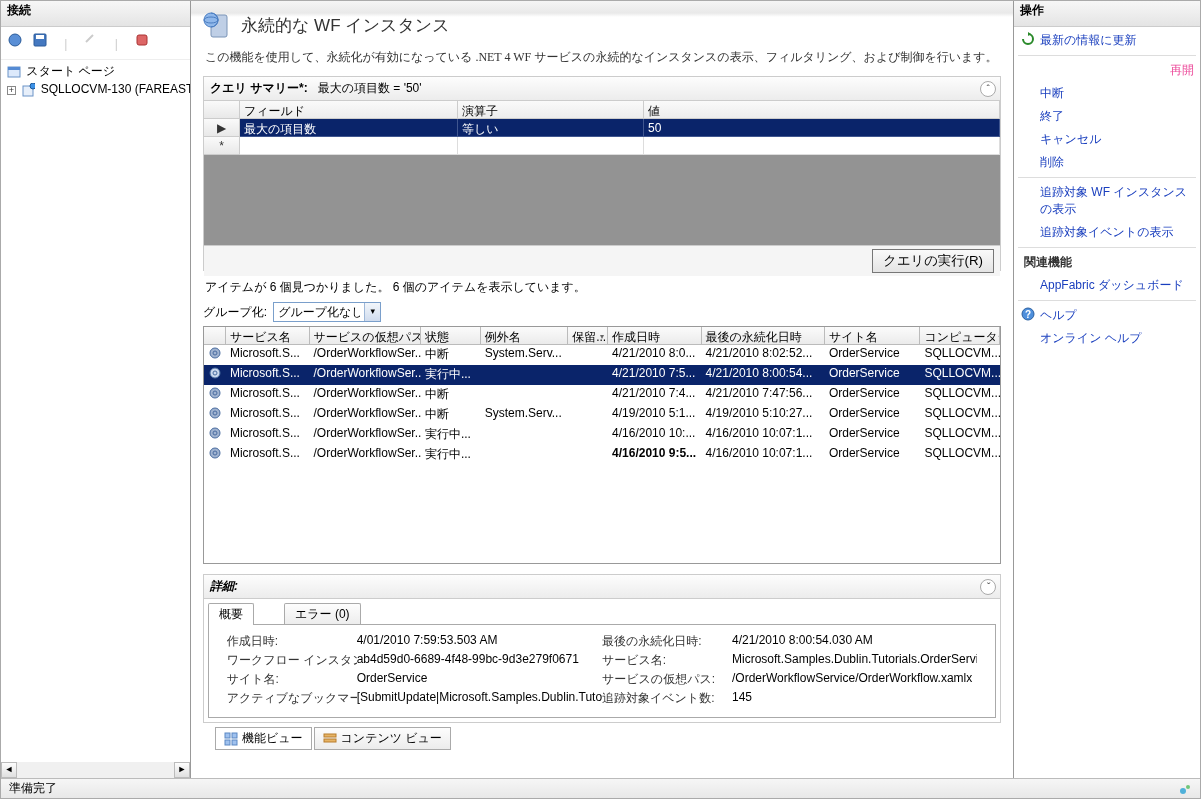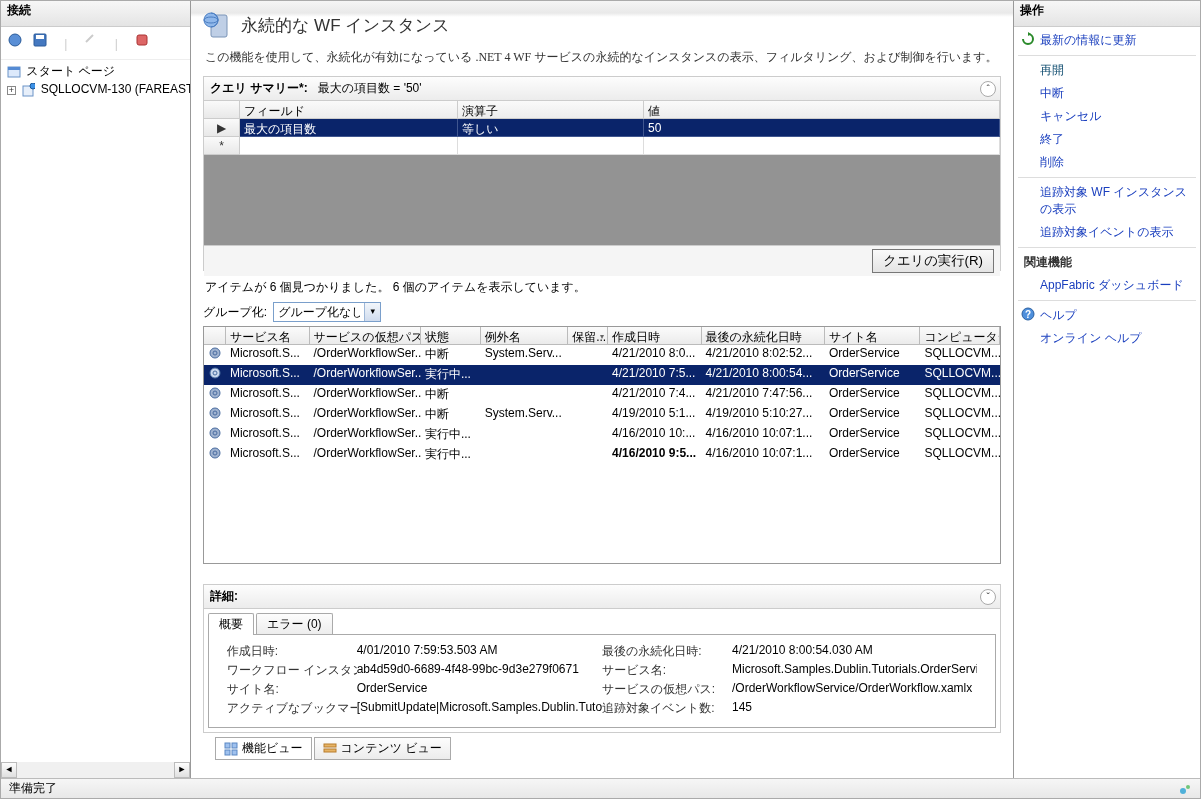--- a/index.html
+++ b/index.html
@@ -183,28 +183,28 @@
     position: absolute; right: 3px; top: 5px; font-size: 8px; color: #666;
   }
   .list-body { flex: 1; overflow: hidden; }
   .lr { display: flex; height: 20px; }
   .lr.selected { background: #0a246a; color: #fff; }
   .lc {
     padding: 1px 4px; overflow: hidden; white-space: nowrap;
   }
   .gear-svg circle { fill:#a0b3d0; stroke:#4a6da0; }
   .lr.selected .gear-svg circle { fill:#ccd9ef; }
-  .details-bar { margin-top: 20px; }
+  .details-bar { margin-top: 10px; font-style: italic; }
   .details-box {
     border: 1px solid #ccc; border-top: none;
     padding: 0;
     flex: 0 0 118px;
     display: flex; flex-direction: column;
   }
-  .tabs { display: flex; padding: 4px 4px 0 4px; }
+  .tabs { display: flex; padding: 4px 4px 0 4px; gap: 28px; }
   .tab {
     border: 1px solid #aaa; border-bottom: none;
     background: linear-gradient(#fdfdfd,#ececec);
     padding: 2px 10px; margin-right: 2px;
     border-radius: 2px 2px 0 0;
   }
   .tab.active { background: #fff; position: relative; z-index: 2; }
   .tab-body {
     border: 1px solid #aaa;
     margin: -1px 4px 4px 4px;
@@ -239,21 +239,21 @@
     background: #fff;
   }
   .actions { padding: 2px 4px; }
   .action {
     padding: 3px 2px 3px 22px;
     position: relative;
     color: #1a3fbe;
     cursor: default;
   }
   .action.header { color: #333; font-weight: bold; padding-left: 6px; }
-  .action.black { color: #0c4a6e; }
+  .action.black { color: #ec4899; text-align: right; }
   .action .aicon { position: absolute; left: 2px; top: 2px; width: 16px; height: 16px; }
   .sep { border-top: 1px solid #ddd; margin: 3px 0; }
 
   
   .status {
     height: 20px;
     border-top: 1px solid #bbb;
     background: linear-gradient(#f6f6f6,#e8e8e8);
     padding: 2px 8px;
     display: flex; justify-content: space-between; align-items: center;
@@ -556,22 +556,22 @@
         <div class="action">
           <span class="aicon"><svg width="16" height="16">
                 <path d="M8 3 A5 5 0 1 1 3 8" fill="none" stroke="#2a8a2a" stroke-width="2"></path>
                 <path d="M8 1 L8 5 L11 3 Z" fill="#2a8a2a"></path>
               </svg></span>
           <span>最新の情報に更新</span>
         </div>
         <div class="sep"></div>
         <div class="action black">再開</div>
         <div class="action">中断</div>
+        <div class="action">終了</div>
         <div class="action">キャンセル</div>
-        <div class="action">終了</div>
         <div class="action">削除</div>
         <div class="sep"></div>
         <div class="action">追跡対象 WF インスタンスの表示</div>
         <div class="action">追跡対象イベントの表示</div>
         <div class="sep"></div>
         <div class="action header">関連機能</div>
         <div class="action">AppFabric ダッシュボード</div>
         <div class="sep"></div>
         <div class="action">
           <span class="aicon"><svg width="16" height="16">

